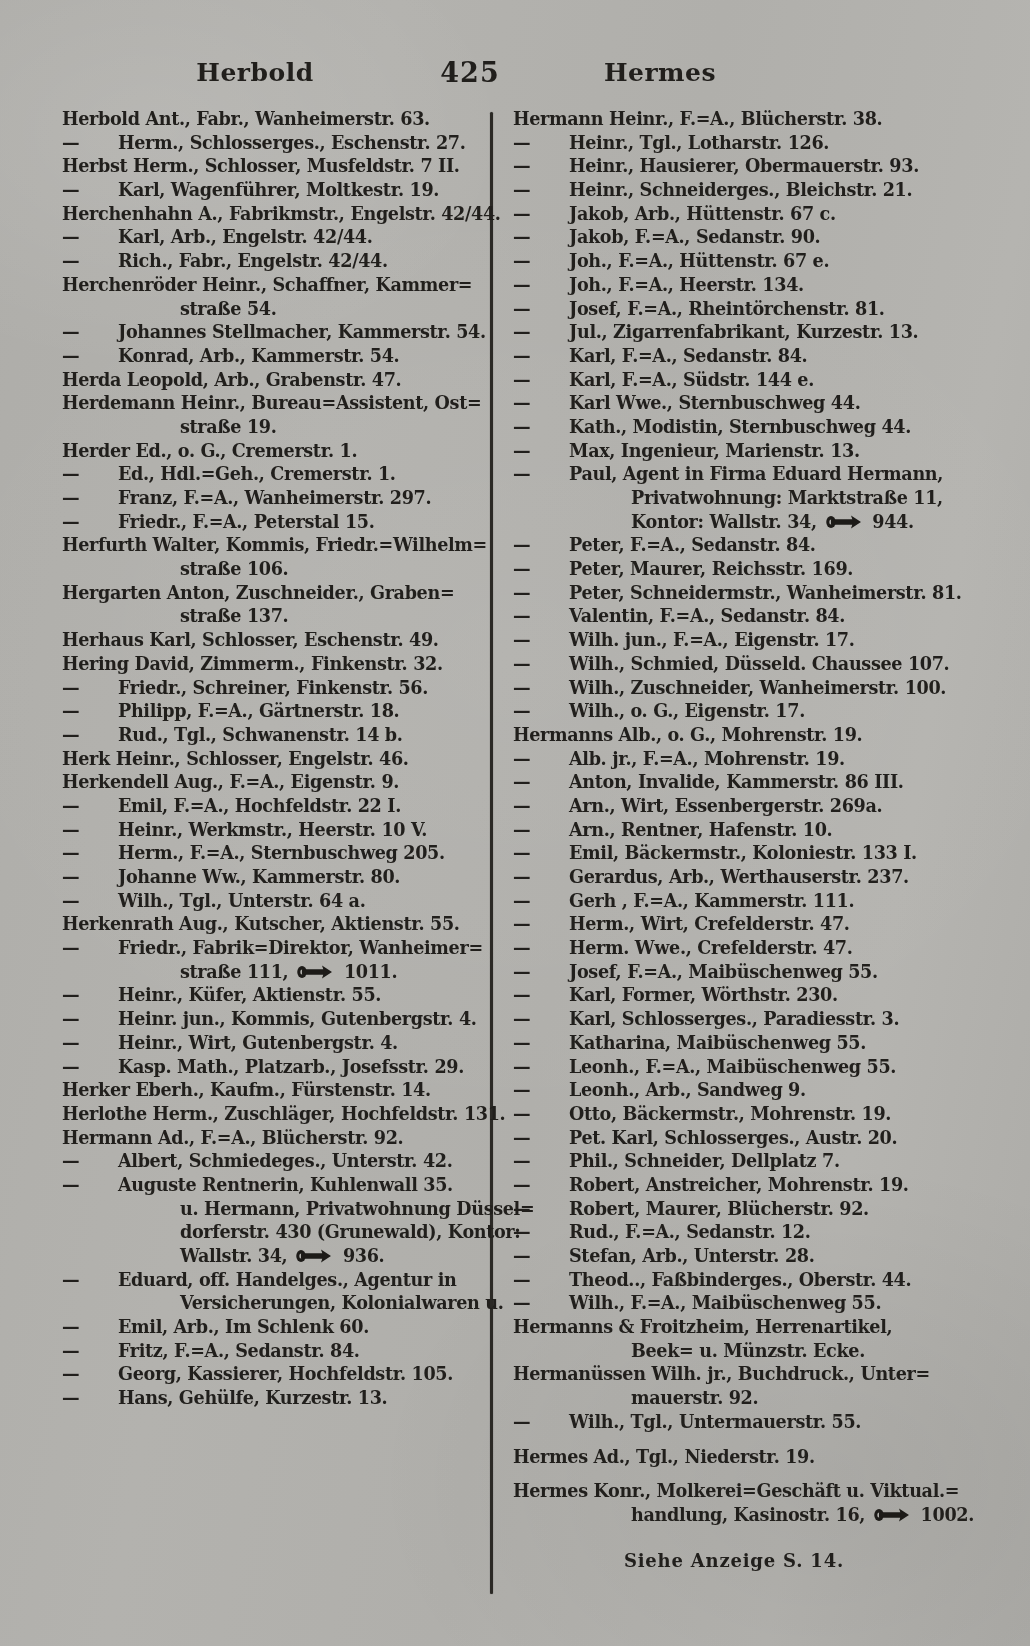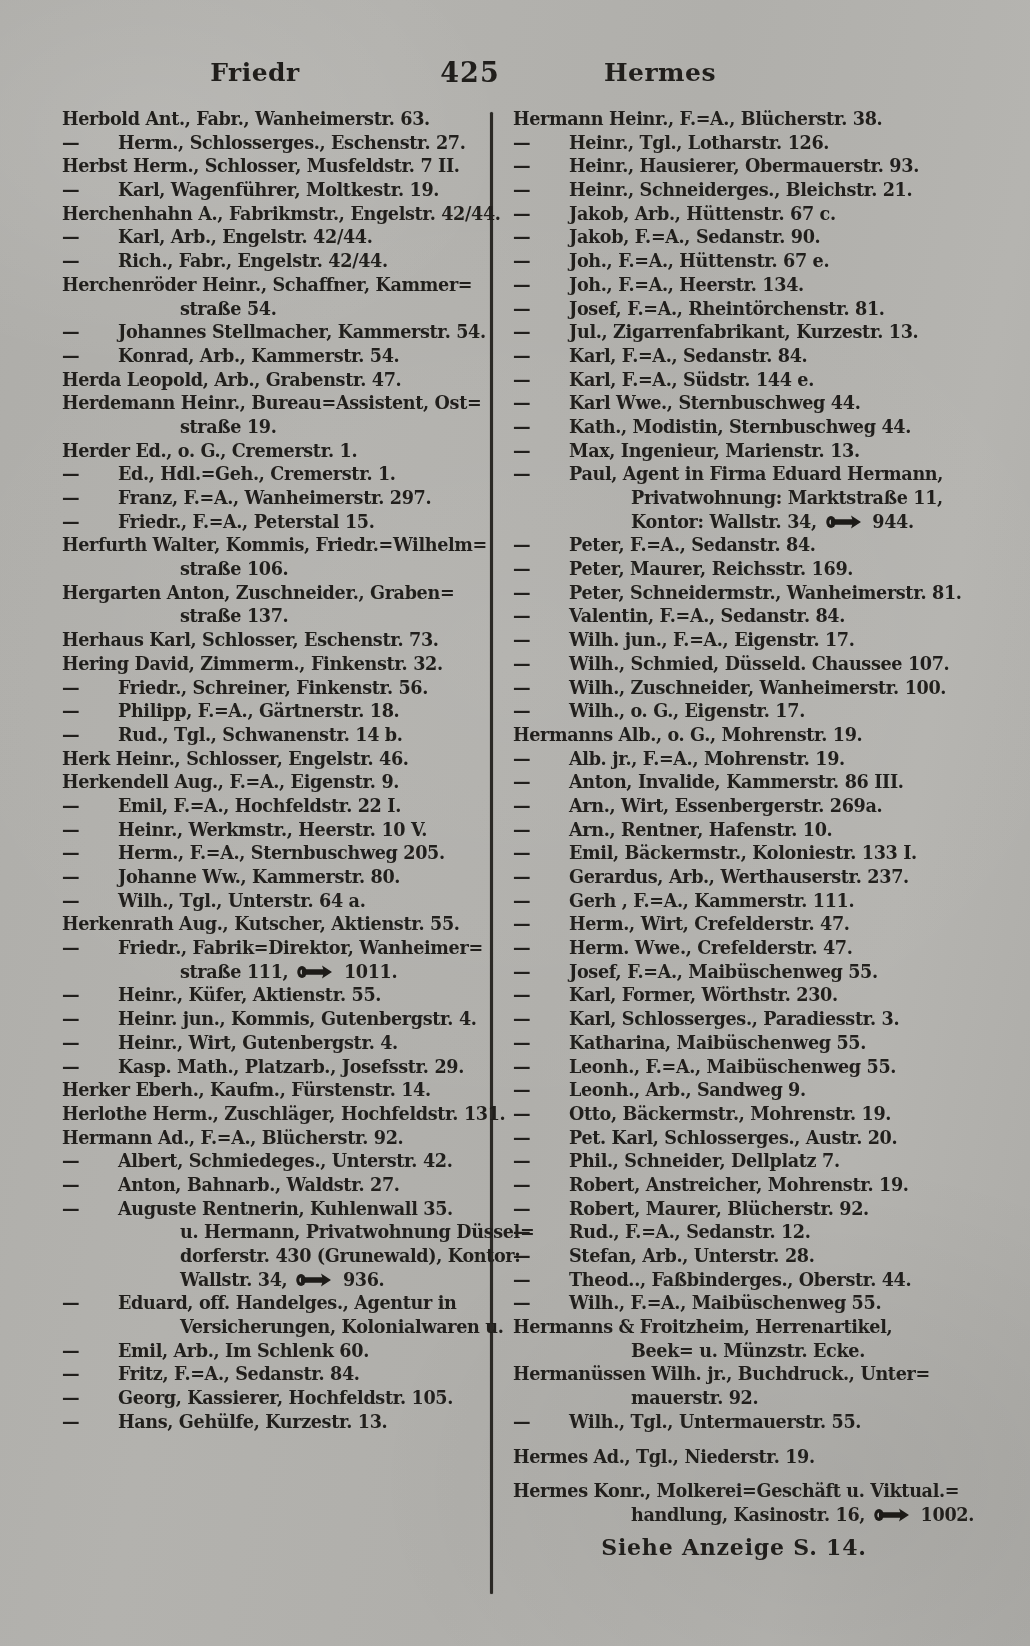--- a/index.html
+++ b/index.html
@@ -36,36 +36,36 @@
   }
   .line{
     height:23.7px;line-height:23.7px;
     font-size:17.6px;font-weight:bold;letter-spacing:-0.35px;
     white-space:nowrap;
   }
   .line.cont{padding-left:118px;}
   .line .dash{display:inline-block;width:56px;letter-spacing:0;}
   .line.gap{margin-top:11px;}
   .line.notice{
-    height:auto;line-height:34px;margin-top:3px;
-    text-align:center;font-size:22px;letter-spacing:0.8px;
+    height:auto;line-height:34px;margin-top:17px;
+    text-align:center;font-size:18px;letter-spacing:0.8px;
     padding-right:40px;
   }
   .phone-icon{
     display:inline-block;vertical-align:-2px;margin:0 5px 0 3px;
     line-height:0;
   }
   .phone-icon svg{display:inline-block;}
 </style>
 </head>
 <body>
 
 <div class="page">
 
-  <div class="running-head head-left">Friedr</div>
+  <div class="running-head head-left">Herbold</div>
 
   <div class="running-head head-pagenum">425</div>
 
   <div class="running-head head-right">Hermes</div>
 
   <div class="divider"></div>
 
   <div class="column col-left">
       <div class="line main">Herbold Ant., Fabr., Wanheimerstr. 63.</div>
       <div class="line dash"><span class="dash">—</span>Herm., Schlosserges., Eschenstr. 27.</div>
@@ -82,21 +82,21 @@
       <div class="line main">Herdemann Heinr., Bureau=Assistent, Ost=</div>
       <div class="line cont">straße 19.</div>
       <div class="line main">Herder Ed., o. G., Cremerstr. 1.</div>
       <div class="line dash"><span class="dash">—</span>Ed., Hdl.=Geh., Cremerstr. 1.</div>
       <div class="line dash"><span class="dash">—</span>Franz, F.=A., Wanheimerstr. 297.</div>
       <div class="line dash"><span class="dash">—</span>Friedr., F.=A., Peterstal 15.</div>
       <div class="line main">Herfurth Walter, Kommis, Friedr.=Wilhelm=</div>
       <div class="line cont">straße 106.</div>
       <div class="line main">Hergarten Anton, Zuschneider., Graben=</div>
       <div class="line cont">straße 137.</div>
-      <div class="line main">Herhaus Karl, Schlosser, Eschenstr. 73.</div>
+      <div class="line main">Herhaus Karl, Schlosser, Eschenstr. 49.</div>
       <div class="line main">Hering David, Zimmerm., Finkenstr. 32.</div>
       <div class="line dash"><span class="dash">—</span>Friedr., Schreiner, Finkenstr. 56.</div>
       <div class="line dash"><span class="dash">—</span>Philipp, F.=A., Gärtnerstr. 18.</div>
       <div class="line dash"><span class="dash">—</span>Rud., Tgl., Schwanenstr. 14 b.</div>
       <div class="line main">Herk Heinr., Schlosser, Engelstr. 46.</div>
       <div class="line main">Herkendell Aug., F.=A., Eigenstr. 9.</div>
       <div class="line dash"><span class="dash">—</span>Emil, F.=A., Hochfeldstr. 22 I.</div>
       <div class="line dash"><span class="dash">—</span>Heinr., Werkmstr., Heerstr. 10 V.</div>
       <div class="line dash"><span class="dash">—</span>Herm., F.=A., Sternbuschweg 205.</div>
       <div class="line dash"><span class="dash">—</span>Johanne Ww., Kammerstr. 80.</div>
@@ -110,21 +110,20 @@
             <path d="M50 3 L70 16 L50 29 Q56 16 50 3 Z" fill="#1d1b18"></path>
           </svg></span> 1011.</div>
       <div class="line dash"><span class="dash">—</span>Heinr., Küfer, Aktienstr. 55.</div>
       <div class="line dash"><span class="dash">—</span>Heinr. jun., Kommis, Gutenbergstr. 4.</div>
       <div class="line dash"><span class="dash">—</span>Heinr., Wirt, Gutenbergstr. 4.</div>
       <div class="line dash"><span class="dash">—</span>Kasp. Math., Platzarb., Josefsstr. 29.</div>
       <div class="line main">Herker Eberh., Kaufm., Fürstenstr. 14.</div>
       <div class="line main">Herlothe Herm., Zuschläger, Hochfeldstr. 131.</div>
       <div class="line main">Hermann Ad., F.=A., Blücherstr. 92.</div>
       <div class="line dash"><span class="dash">—</span>Albert, Schmiedeges., Unterstr. 42.</div>
-      <div class="line dash"><span class="dash">—</span>Anton, Bahnarb., Waldstr. 27.</div>
       <div class="line dash"><span class="dash">—</span>Auguste Rentnerin, Kuhlenwall 35.</div>
       <div class="line cont">u. Hermann, Privatwohnung Düssel=</div>
       <div class="line cont">dorferstr. 430 (Grunewald), Kontor:</div>
       <div class="line cont">Wallstr. 34, <span class="phone-icon"><svg width="36" height="16" viewBox="0 0 72 32" xmlns="http://www.w3.org/2000/svg">
             <ellipse cx="10" cy="16" rx="9.5" ry="12" fill="#1d1b18"></ellipse>
             <ellipse cx="10" cy="16" rx="3.5" ry="5" fill="#b1b0ac"></ellipse>
             <rect x="10" y="10.5" width="46" height="11" fill="#1d1b18"></rect>
             <path d="M50 3 L70 16 L50 29 Q56 16 50 3 Z" fill="#1d1b18"></path>
           </svg></span> 936.</div>
       <div class="line dash"><span class="dash">—</span>Eduard, off. Handelges., Agentur in</div>

